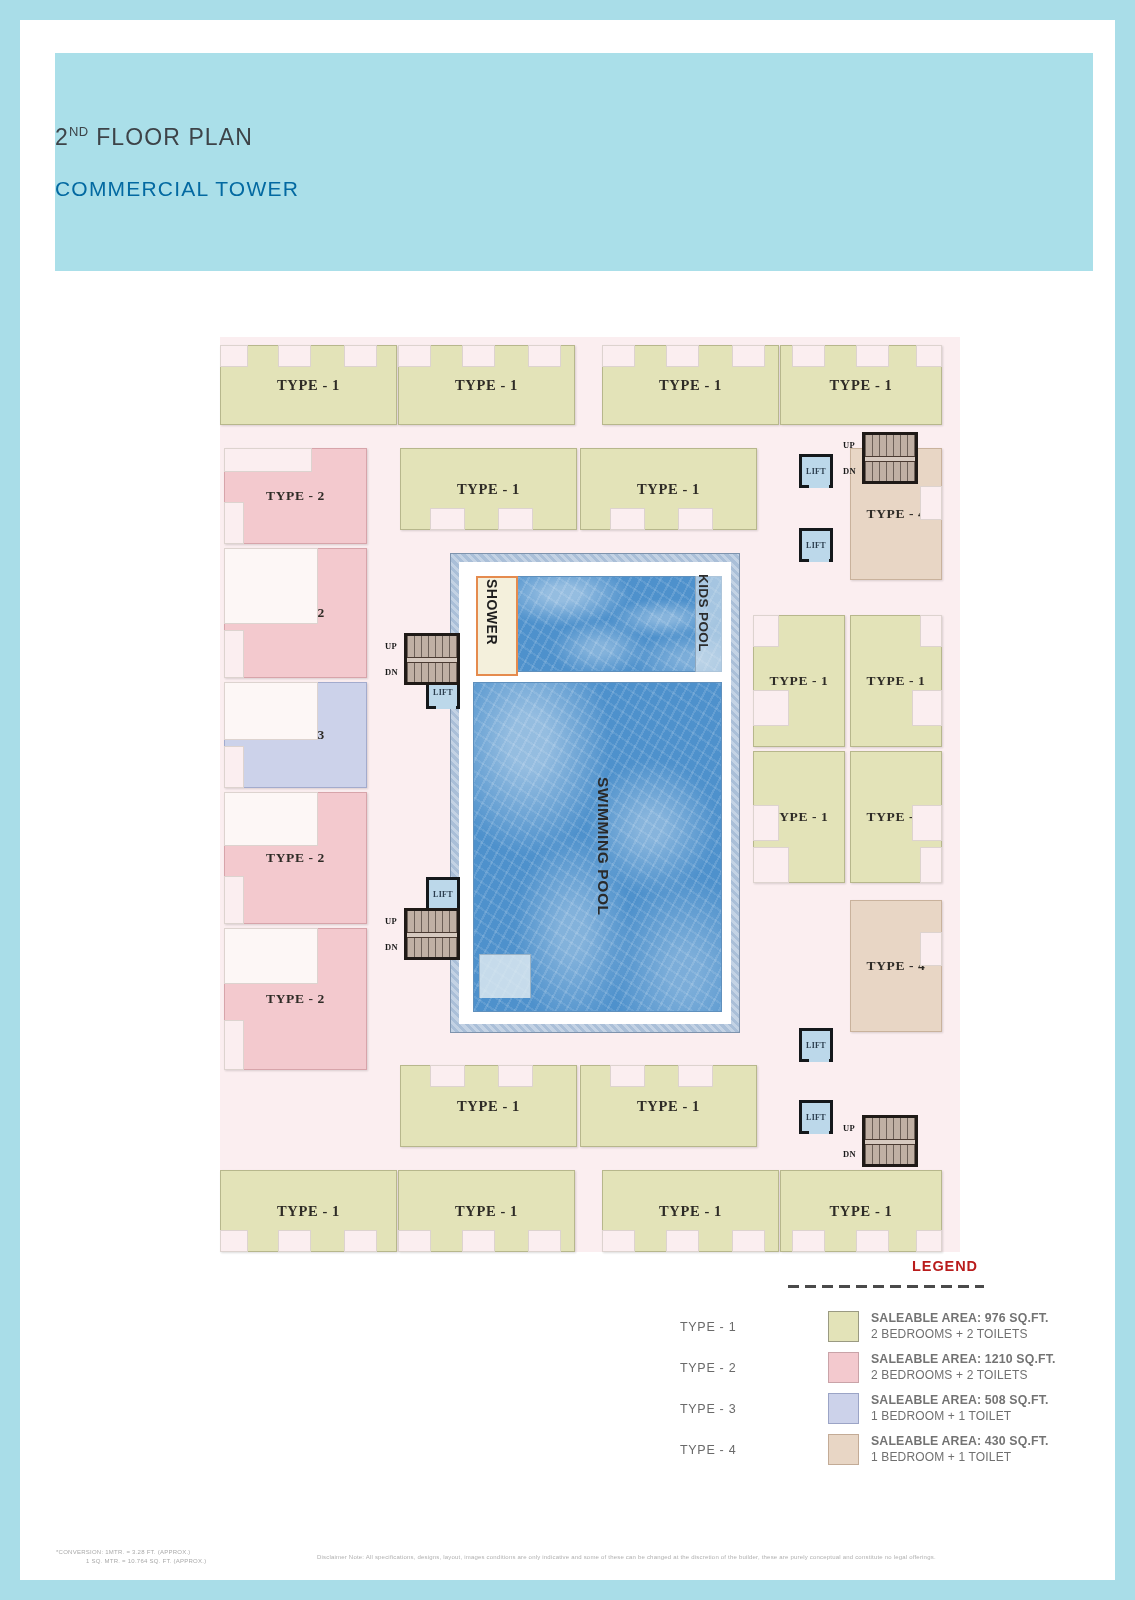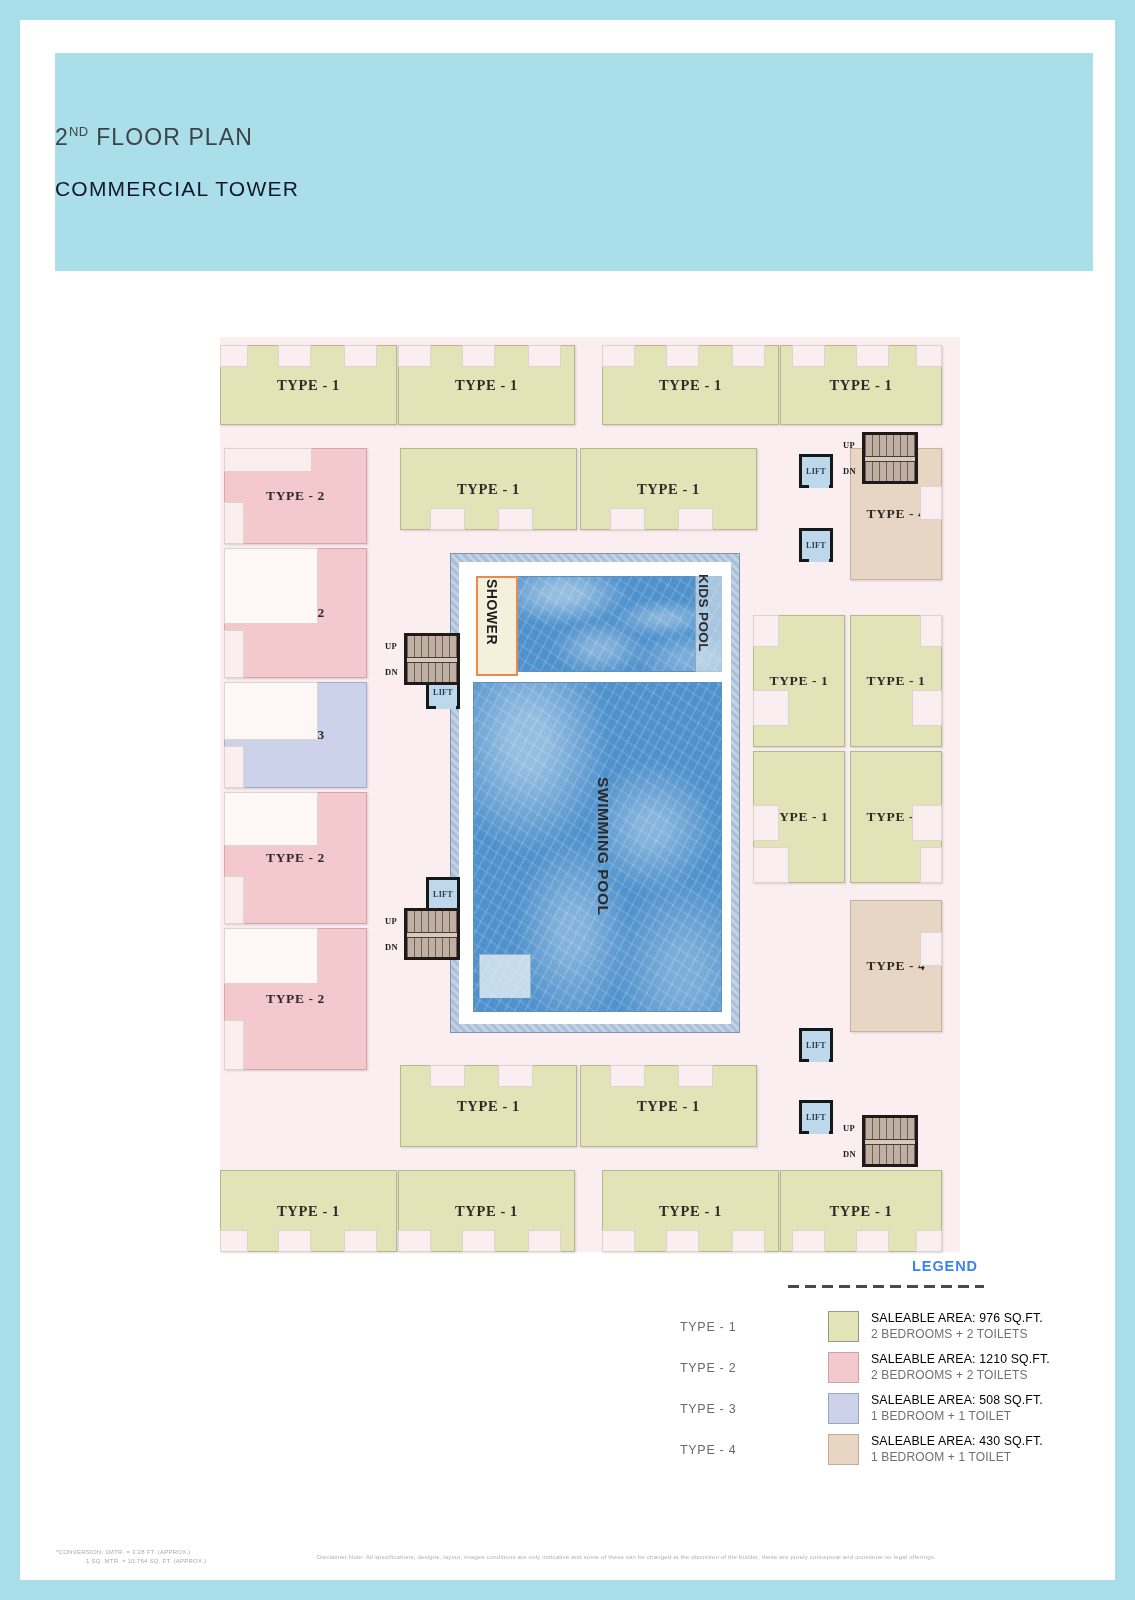--- a/index.html
+++ b/index.html
@@ -37,21 +37,21 @@
   .banner-title {
     font-size: 23px;
     letter-spacing: 1.1px;
     color: #3d4348;
     font-weight: 400;
   }
   .banner-title sup { font-size: 13px; vertical-align: super; letter-spacing: .5px; }
   .banner-sub {
     font-size: 21px;
     letter-spacing: 1.2px;
-    color: #0f172a;
+    color: #0369a1;
     font-weight: 400;
   }
 
   
   .plan {
     position: absolute;
     left: 182px; top: 300px;
     width: 772px; height: 940px;
   }
   .plan-bg {
@@ -250,21 +250,21 @@
   .legend {
     position: absolute;
     left: 660px; top: 1238px;
     width: 420px;
   }
   .legend-title {
     text-align: center;
     font-size: 14.5px;
     font-weight: 700;
     letter-spacing: .9px;
-    color: #3b82f6;
+    color: #b91c1c;
     margin-left: 110px;
   }
   .legend-dash {
     margin: 11px 0 0 108px;
     width: 196px; height: 3px;
     background: repeating-linear-gradient(to right, #4a4a4a 0 11px, rgba(0,0,0,0) 11px 17px);
   }
   .legend-rows { margin-top: 18px; }
   .legend-row {
     display: flex;
@@ -280,23 +280,23 @@
   }
   .legend-swatch {
     width: 31px; height: 31px;
     border: 1px solid #9a9a82;
     margin-right: 12px;
     flex: 0 0 auto;
   }
   .legend-texts { line-height: 1.28; }
   .legend-area {
     font-size: 12.3px;
-    font-weight: 400;
+    font-weight: 700;
     letter-spacing: .15px;
-    color: #000000;
+    color: #737373;
   }
   .legend-desc {
     font-size: 12px;
     color: #707070;
     letter-spacing: .15px;
   }
 
   
   .conversion {
     position: absolute;

